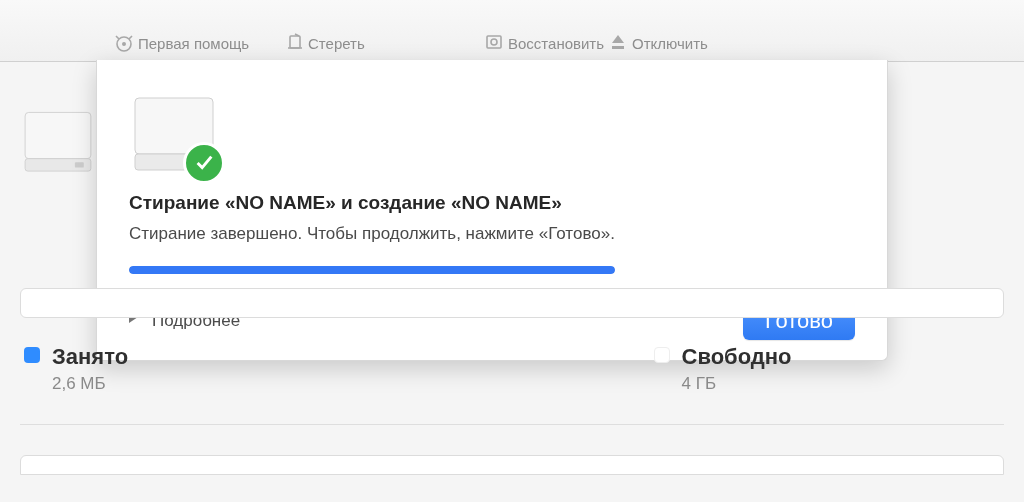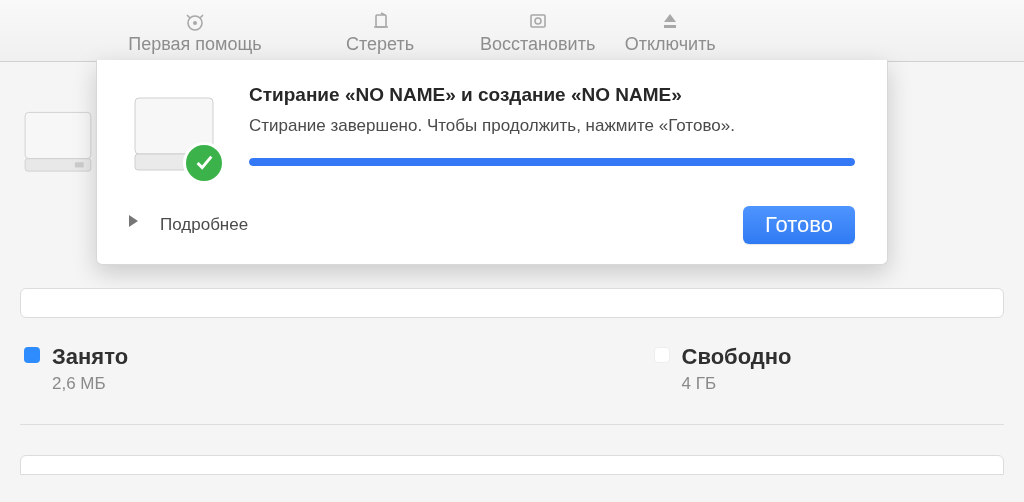--- a/index.html
+++ b/index.html
@@ -17,23 +17,23 @@
       height: 62px;
       background: linear-gradient(to bottom, #f9f9f9, #f0f0f0);
       border-bottom: 1px solid #d0d0d0;
       display: flex;
       align-items: flex-end;
       padding: 0 20px 6px 110px;
       gap: 0;
     }
     .toolbar-item {
       display: flex;
-      flex-direction: column;
+      flex-direction: row;
       align-items: center;
-      font-size: 18px;
+      font-size: 15px;
       color: #8e8e8e;
       min-width: 100px;
       cursor: default;
     }
     .toolbar-item:nth-child(1){ min-width: 170px; }
     .toolbar-item:nth-child(2){ min-width: 200px; }
     .toolbar-item:nth-child(3){ min-width: 90px; justify-content: flex-end; }
     .toolbar-item:nth-child(4){ min-width: 150px; }
     .toolbar-item:nth-child(5){ min-width: 100px; font-style: italic; }
     .toolbar-icon {
@@ -59,22 +59,23 @@
       width: 792px;
       background: #fff;
       border: 1px solid #d8d8d8;
       border-top: none;
       box-shadow: 0 8px 24px rgba(0,0,0,0.18);
       border-radius: 0 0 6px 6px;
       padding: 24px 32px 20px 32px;
     }
     .sheet-body {
       display: flex;
-      gap: 24px;
+      gap: 12px;
       align-items: flex-start;
+      flex-direction: column;
     }
     .sheet-icon {
       width: 96px; flex: 0 0 96px;
       position: relative;
       padding-top: 4px;
     }
     .sheet-content { flex: 1; }
     .sheet-title {
       font-size: 19px;
       font-weight: 700;
@@ -101,21 +102,21 @@
     }
     .sheet-footer {
       display: flex;
       align-items: center;
       justify-content: space-between;
       margin-top: 28px;
     }
     .details-row {
       display: flex;
       align-items: flex-start;
-      gap: 22px;
+      gap: 14px;
       cursor: default;
     }
     .disclosure-triangle {
       width: 0; height: 0;
       border-top: 6px solid transparent;
       border-bottom: 6px solid transparent;
       border-left: 9px solid #767676;
     }
     .details-label { font-size: 17px; color: #4b4b4b; }
     .btn-done {

